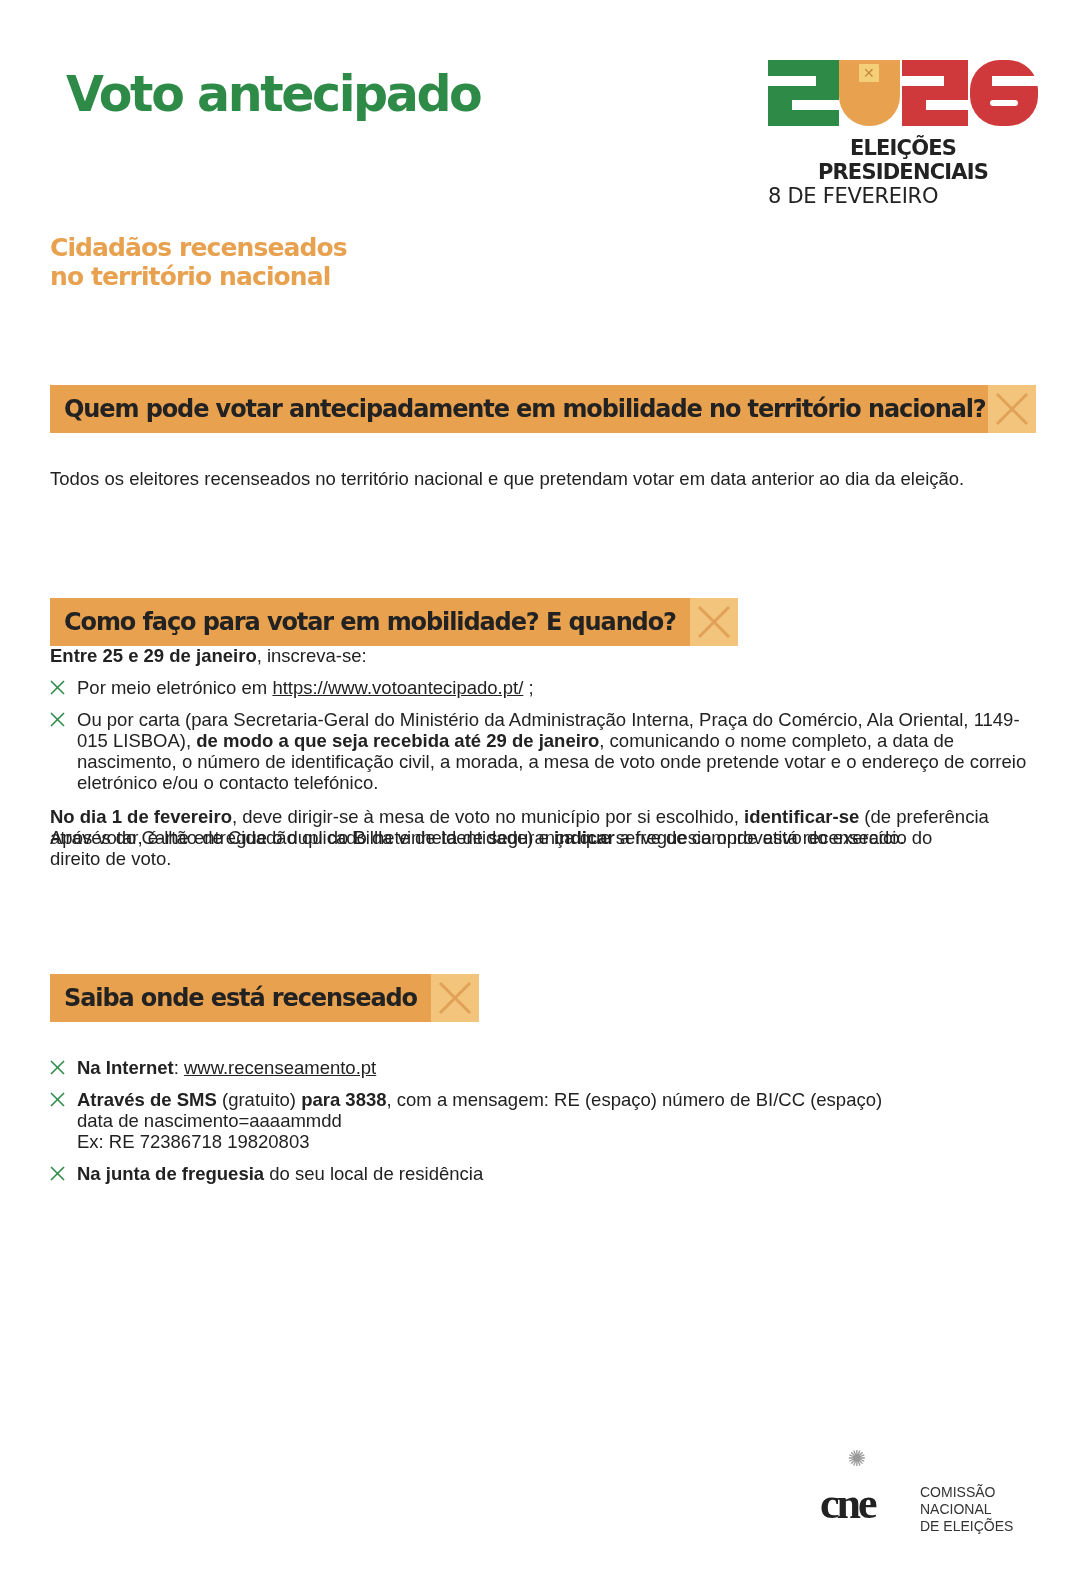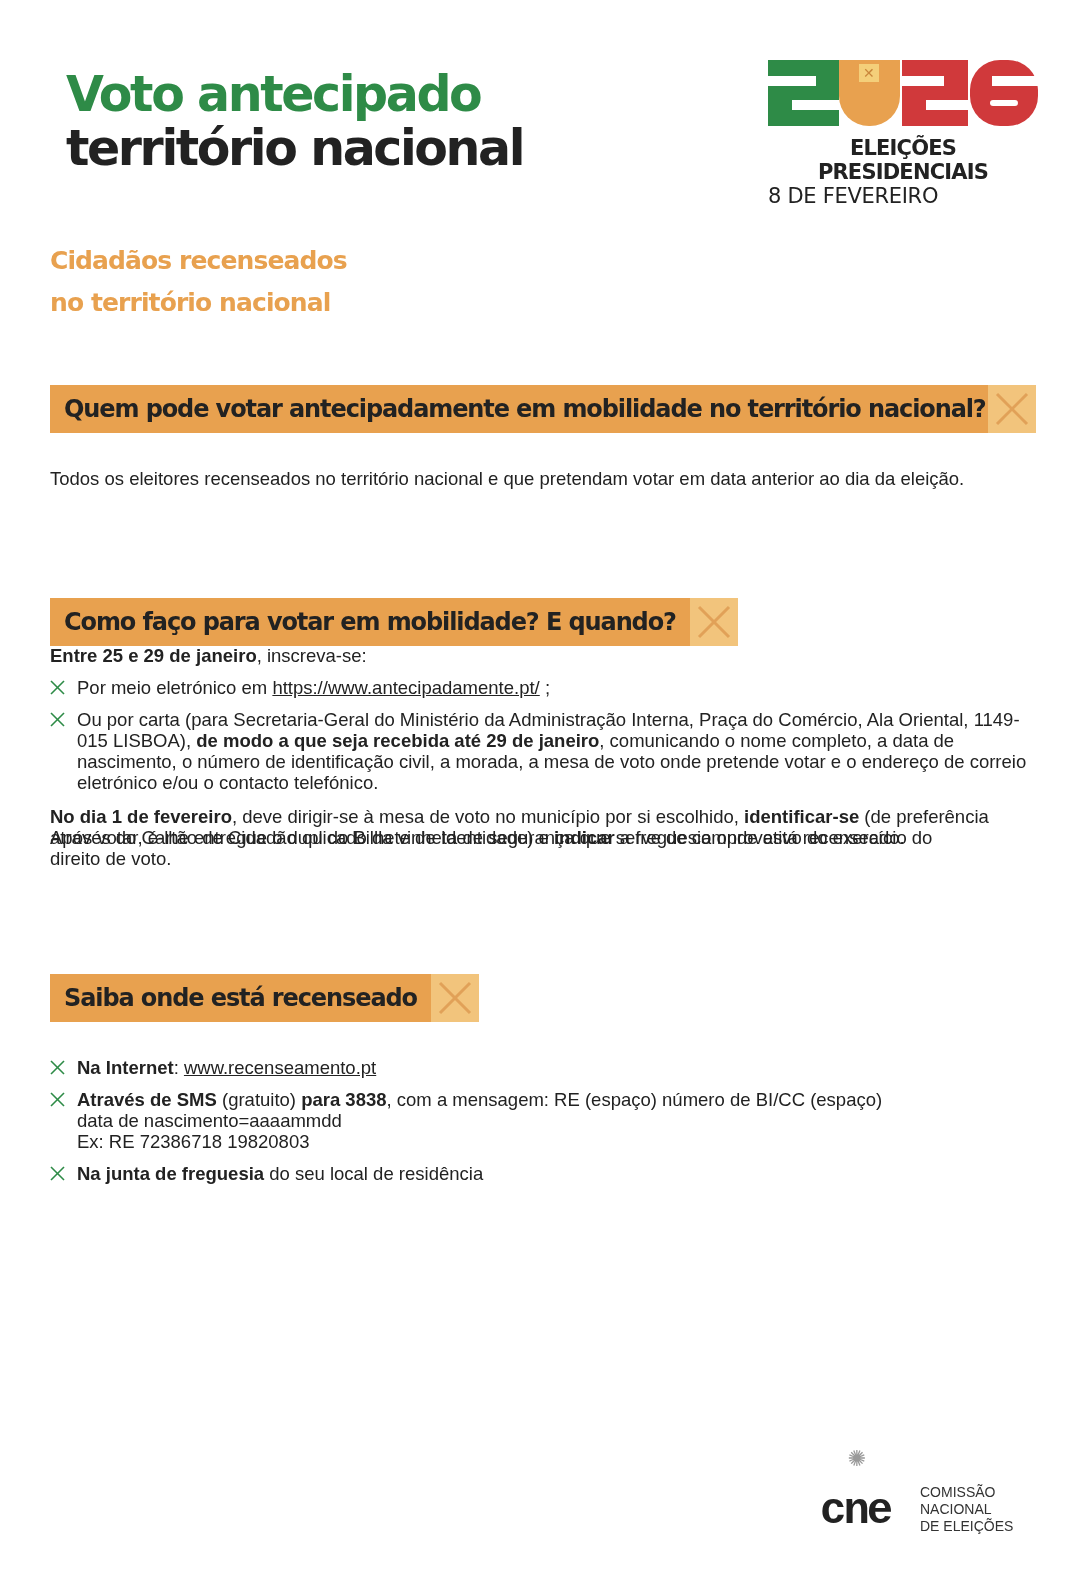--- a/index.html
+++ b/index.html
@@ -6,21 +6,21 @@
   body { width:1065px; height:1575px; position:relative; overflow:hidden;
          font-family:"Liberation Sans", "DejaVu Sans", sans-serif; color:#222222; }
   .title { position:absolute; left:50px; top:52px; margin:16px;
            font-family:"DejaVu Sans", sans-serif; font-weight:bold; font-size:49px;
            line-height:54px; letter-spacing:-2.4px; }
   .title .green { color:#2e8b47; display:block; }
   .title .dark { color:#222222; display:block; }
   .subtitle { position:absolute; left:50px; top:233px; margin:0;
               font-family:"DejaVu Sans", sans-serif; font-weight:bold; font-size:25px;
               line-height:29px; color:#e8a14f; letter-spacing:-0.9px; }
-  .subtitle span { display:block;margin-top:13px; }
+  .subtitle span { display:block; }
 
   .logo { position:absolute; left:768px; top:60px; width:270px; }
   .logo-num { display:flex; height:66px; }
   .logo-2 { width:72px; height:66px; background:#2e8b47; position:relative; }
   .logo-2 .cut1 { position:absolute; left:0; top:16px; width:48px; height:10px; background:#fff; }
   .logo-2 .cut2 { position:absolute; left:24px; top:40px; width:48px; height:10px; background:#fff; }
   .logo-0 { width:62px; height:66px; background:#e8a14f; border-radius:0 0 30px 30px; position:relative; }
   .logo-0 .mark { position:absolute; left:20px; top:4px; width:20px; height:18px; background:#f4cf7a; color:#c9863b; font-size:14px; line-height:18px; text-align:center; }
   .logo-26 { display:flex; margin-left:2px; }
   .logo-d2 { width:66px; height:66px; background:#d0393b; position:relative; }
@@ -42,30 +42,29 @@
   .p { position:absolute; left:50px; font-size:18.5px; line-height:21px; color:#222; margin:0; }
   .p b { font-weight:bold; }
 
   .bullets { position:absolute; left:50px; margin:0; padding:0; list-style:none; font-size:18.5px; line-height:21px; color:#222; }
   .bullets li { position:relative; padding-left:27px; margin-bottom:11px; }
   .bullets li .x { position:absolute; left:0; top:3px; width:15px; height:15px; }
   .bullets a { color:#222; text-decoration:underline; }
 
   .cne { position:absolute; left:820px; top:1446px; width:225px; height:75px; }
   .cne .emblem { position:absolute; left:22px; top:0; width:30px; height:26px; color:#999; font-size:22px; line-height:26px; text-align:center; }
-  .cne .letters { position:absolute; left:0; top:43px; font-family:Liberation Mono, monospace; font-weight:bold; font-size:44px; line-height:44px; color:#222; letter-spacing:-3px; }
+  .cne .letters { position:absolute; left:0; top:36px; font-family:Liberation Serif, serif; font-weight:bold; font-size:44px; line-height:44px; color:#222; letter-spacing:-3px; }
   .cne .name { position:absolute; left:100px; top:38px; font-size:14px; line-height:17px; color:#333; }
   .cne .name span { display:block; }
 </style>
 </head>
 <body>
 
 <h1 class="title">
   <span class="green">Voto antecipado</span>
-  <span class="dark">território nacional</span>
 </h1>
 <h2 class="subtitle">
   <span>Cidadãos recenseados</span>
   <span>no território nacional</span>
 </h2>
 
 <div class="logo">
   <div class="logo-num">
     <div class="logo-2">
         <div class="cut1"></div>
@@ -116,21 +115,21 @@
 <p class="p" style="top:645px;">
   <b>Entre 25 e 29 de janeiro</b><span>, inscreva-se:</span>
 </p>
 
 <ul class="bullets" style="top:677px; width:985px;">
   <li>
     <svg class="x" viewBox="0 0 15 15">
         <line x1="1" y1="1" x2="14" y2="14" stroke="#2e8b47" stroke-width="1.6"></line>
         <line x1="14" y1="1" x2="1" y2="14" stroke="#2e8b47" stroke-width="1.6"></line>
       </svg>
-    <span>Por meio eletrónico em </span><a>https://www.antecipadamente.pt/</a><span> ;</span>
+    <span>Por meio eletrónico em </span><a>https://www.votoantecipado.pt/</a><span> ;</span>
   </li>
   <li>
     <svg class="x" viewBox="0 0 15 15">
         <line x1="1" y1="1" x2="14" y2="14" stroke="#2e8b47" stroke-width="1.6"></line>
         <line x1="14" y1="1" x2="1" y2="14" stroke="#2e8b47" stroke-width="1.6"></line>
       </svg>
     <span>Ou por carta (para Secretaria-Geral do Ministério da Administração Interna, Praça do Comércio, Ala Oriental, 1149-015 LISBOA), </span><b>de modo a que seja recebida até 29 de janeiro</b><span>, comunicando o nome completo, a data de nascimento, o número de identificação civil, a morada, a mesa de voto onde pretende votar e o endereço de correio eletrónico e/ou o contacto telefónico.</span>
   </li>
 </ul>
 

